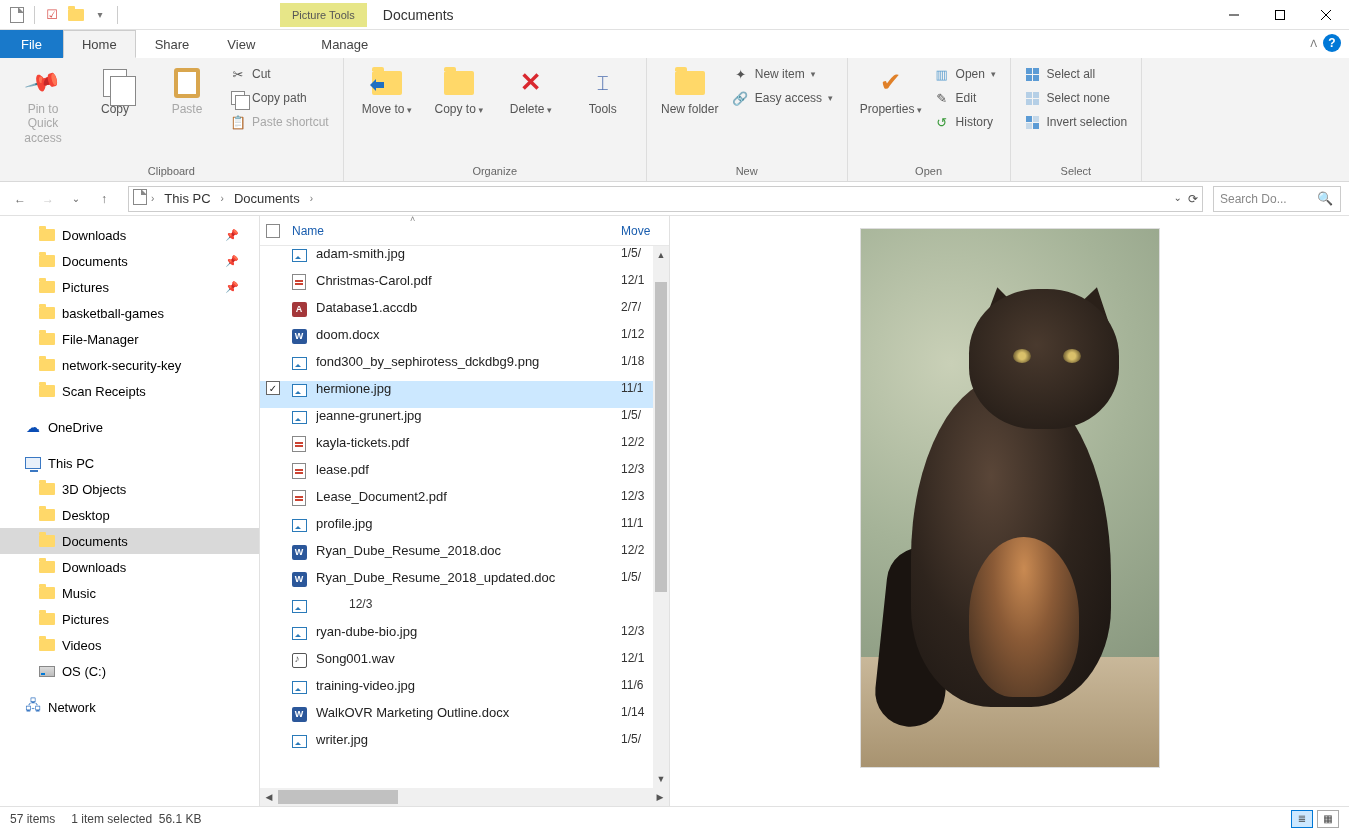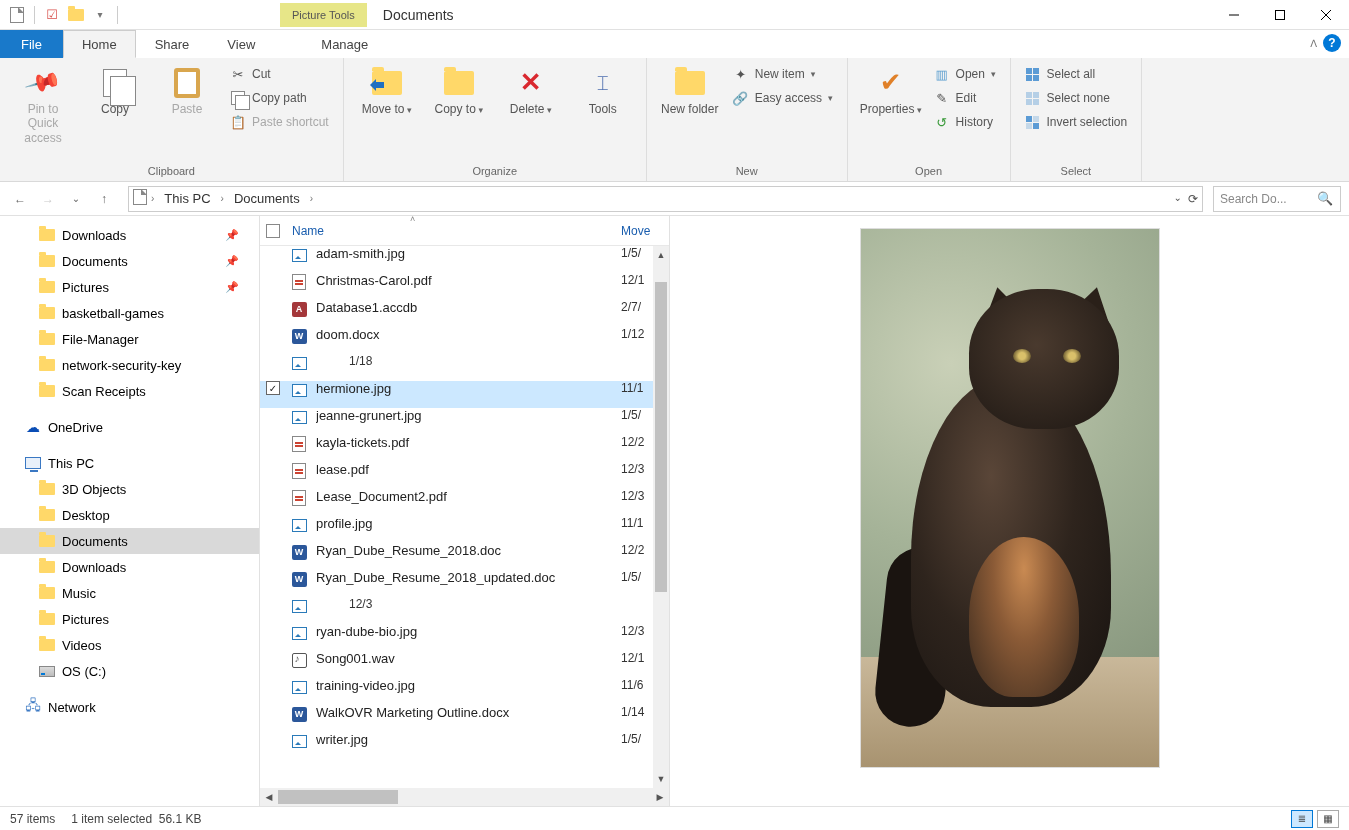--- a/index.html
+++ b/index.html
@@ -537,20 +537,21 @@
             <span class="fico2">
               <span class="i-word">W</span>
             </span>
             <span class="fname">doom.docx</span>
             <span class="fdate">1/12</span>
           </div>
           <div class="fl-row">
             <span class="fico2">
               <span class="i-img"></span>
             </span>
+            <span class="fname">fond300_by_sephirotess_dckdbg9.png</span>
             <span class="fdate">1/18</span>
           </div>
           <div class="fl-row sel">
             <span class="rchk">✓</span>
             <span class="fico2">
               <span class="i-img"></span>
             </span>
             <span class="fname">hermione.jpg</span>
             <span class="fdate">11/1</span>
           </div>

